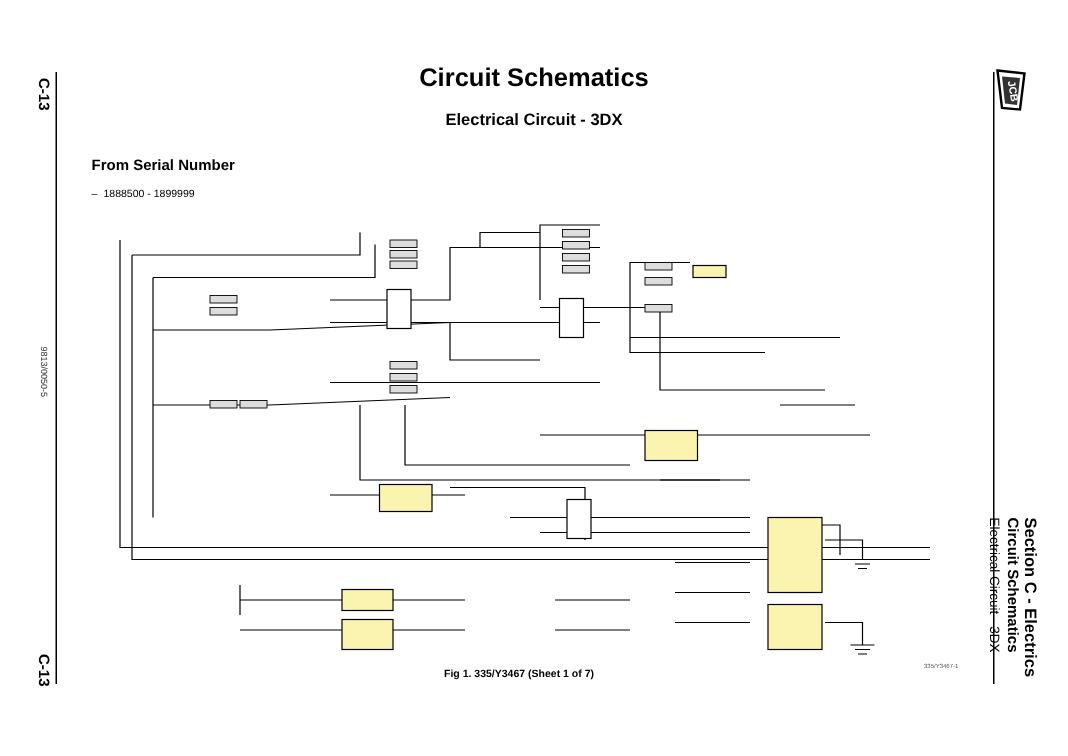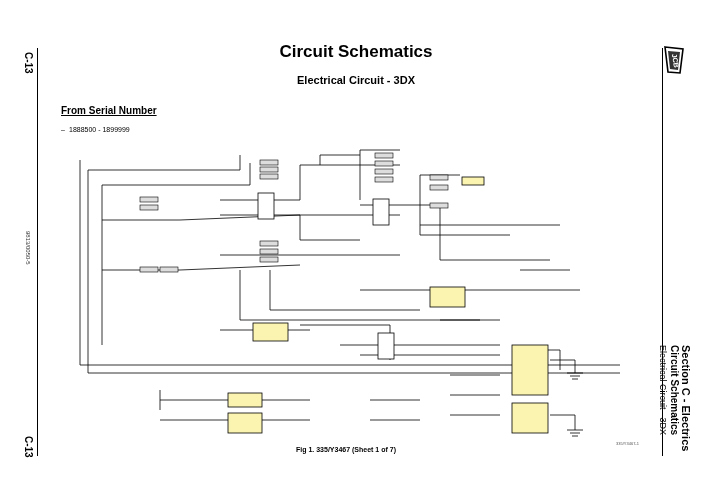--- a/index.html
+++ b/index.html
@@ -7,21 +7,21 @@
          font-family:"Liberation Sans", sans-serif; color:#000; }
   .abs { position:absolute; }
   .vline { position:absolute; width:1px; background:#000; }
   .rot-l { transform-origin:left top; transform:rotate(90deg); white-space:nowrap; }
   .rot-r { transform-origin:left top; transform:rotate(90deg); white-space:nowrap; }
   #left-code-top { left:34px; top:52px; font-weight:bold; font-size:10px; }
   #left-code-bottom { left:34px; top:436px; font-weight:bold; font-size:10px; }
   #left-docnum { left:31px; top:231px; font-size:6px; color:#333; }
   #title { left:0; width:712px; top:42px; text-align:center; font-weight:bold; font-size:17px; }
   #subtitle { left:0; width:712px; top:74px; text-align:center; font-weight:bold; font-size:11px; }
-  #serial-heading { left:61px; top:105px; font-weight:bold; font-size:10px;text-decoration:underline; }
+  #serial-heading { left:61px; top:105px; font-weight:bold; font-size:10px; }
   #serial-range { left:69px; top:126px; font-size:7px; }
   #serial-dash { left:61px; top:126px; font-size:7px; }
   #fig-caption { left:296px; top:446px; font-weight:bold; font-size:7px; }
   #fig-code { left:616px; top:441px; font-size:4px; color:#555; }
   #section-title { left:692px; top:345px; font-weight:bold; font-size:11px; }
   #section-sub { left:680px; top:345px; font-weight:bold; font-size:10px; }
   #section-sub2 { left:668px; top:345px; font-size:9px; }
   #jcb-logo { left:663px; top:45px; width:22px; height:30px; }
   #schematic { left:60px; top:145px; width:560px; height:300px; }
 </style>

